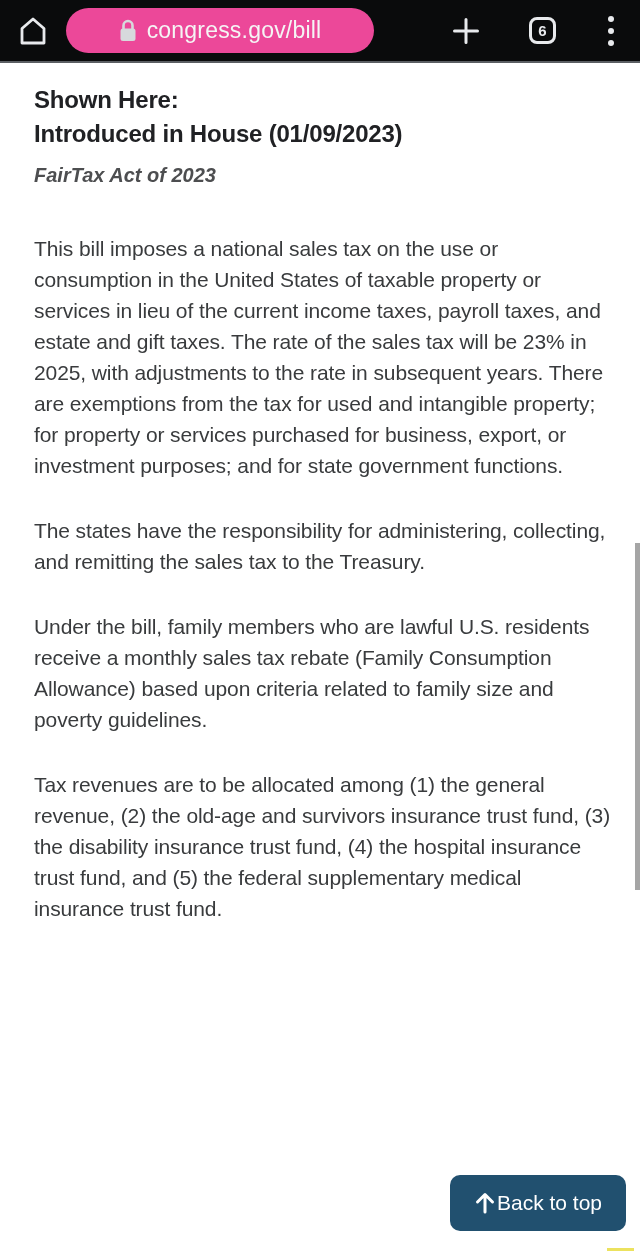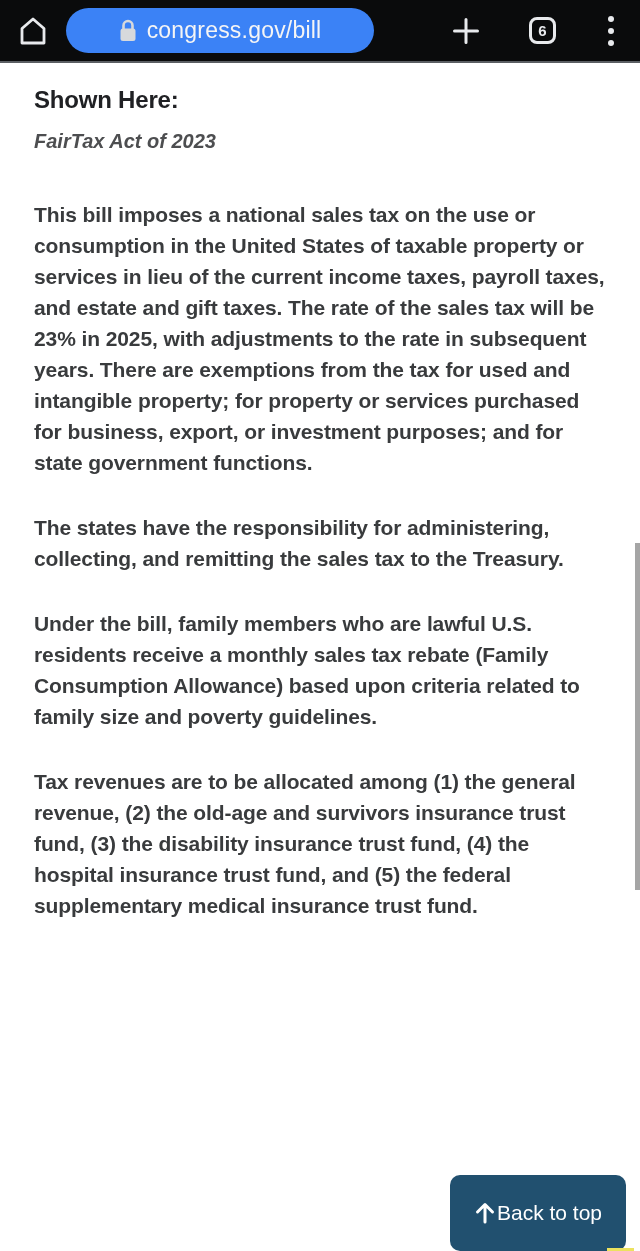--- a/index.html
+++ b/index.html
@@ -15,21 +15,21 @@
     position: absolute; top: 0; left: 0; width: 640px; height: 63px;
     background: #0a0b0c;
     border-bottom: 2px solid #5b5f63;
     display: flex; align-items: center;
     padding: 0 16px;
   }
   .home-btn { width: 34px; height: 34px; display: flex; align-items: center; justify-content: center; flex: 0 0 auto; }
   .url-pill {
     margin-left: 16px;
     height: 45px; width: 308px;
-    background: #3b82f6; border-radius: 23px;
+    background: #ec4899; border-radius: 23px;
     display: flex; align-items: center; justify-content: center;
     gap: 10px; flex: 0 0 auto;
   }
   .url-text {
     color: #f5f5f5; font-size: 23px; font-weight: 500;
     white-space: nowrap; letter-spacing: 0.2px;
   }
   .toolbar-spacer { flex: 1; }
   .plus-btn { width: 34px; height: 34px; display: flex; align-items: center; justify-content: center; margin-right: 46px; }
   .tab-btn {
@@ -45,36 +45,36 @@
   
   .content { position: absolute; top: 65px; left: 0; width: 568px; padding: 18px 32px 0 34px; }
   .shown-here h1 {
     font-size: 24px; line-height: 34px; font-weight: bold; color: #202124;
     letter-spacing: -0.2px;
   }
   .bill-title {
     margin-top: 11px;
     font-size: 20px; line-height: 26px; font-weight: bold; color: #4d4e50; font-style: italic;
   }
-  .article { margin-top: 45px; width: 578px; font-weight: bold; }
+  .article { margin-top: 45px; width: 578px; }
   .article p {
     font-size: 21px; line-height: 31px; color: #393b3d;
     margin-bottom: 34px; letter-spacing: -0.1px;
   }
 
   
   .scroll-thumb {
     position: absolute; right: 0px; top: 543px;
     width: 5px; height: 347px; background: #a5a5a5;
   }
 
   
   .back-top {
     position: absolute; left: 450px; top: 1175px;
-    width: 176px; height: 76px;
+    width: 176px; height: 56px;
     background: #21506f; border-radius: 10px; border: none;
     color: #ffffff; font-size: 21px; font-family: "Liberation Sans", sans-serif;
     display: flex; align-items: center; justify-content: center; gap: 1px;
     cursor: pointer;
   }
   .yellow-sliver {
     position: absolute; left: 607px; top: 1248px;
     width: 27px; height: 3px; background: #ece25e;
   }
 </style>
@@ -111,20 +111,21 @@
   <div class="kebab-btn">
     <span></span>
     <span></span>
     <span></span>
   </div>
 </div>
 
 <div class="content">
   <div class="shown-here">
     <h1>Shown Here:</h1>
+    <h1>Introduced in House (01/09/2023)</h1>
   </div>
   <h2 class="bill-title">FairTax Act of 2023</h2>
 
   <div class="article">
       <p class="summary-paragraph">This bill imposes a national sales tax on the use or consumption in the United States of taxable property or services in lieu of the current income taxes, payroll taxes, and estate and gift taxes. The rate of the sales tax will be 23% in 2025, with adjustments to the rate in subsequent years. There are exemptions from the tax for used and intangible property; for property or services purchased for business, export, or investment purposes; and for state government functions.</p>
       <p class="summary-paragraph">The states have the responsibility for administering, collecting, and remitting the sales tax to the Treasury.</p>
       <p class="summary-paragraph">Under the bill, family members who are lawful U.S. residents receive a monthly sales tax rebate (Family Consumption Allowance) based upon criteria related to family size and poverty guidelines.</p>
       <p class="summary-paragraph">Tax revenues are to be allocated among (1) the general revenue, (2) the old-age and survivors insurance trust fund, (3) the disability insurance trust fund, (4) the hospital insurance trust fund, and (5) the federal supplementary medical insurance trust fund.</p>
     </div>
 </div>

